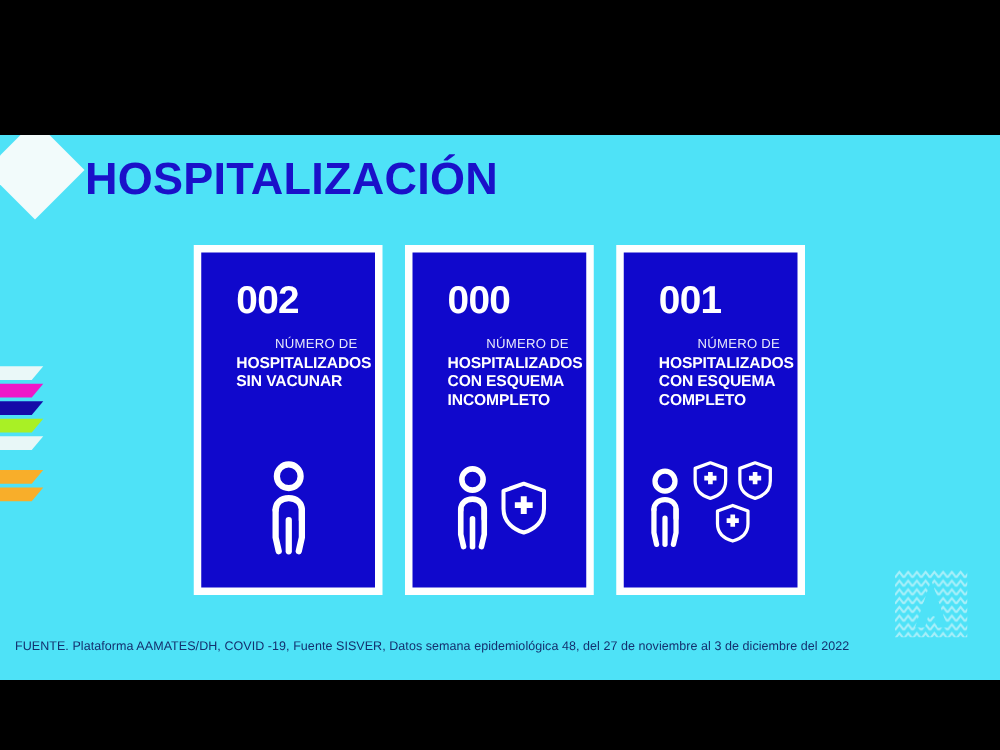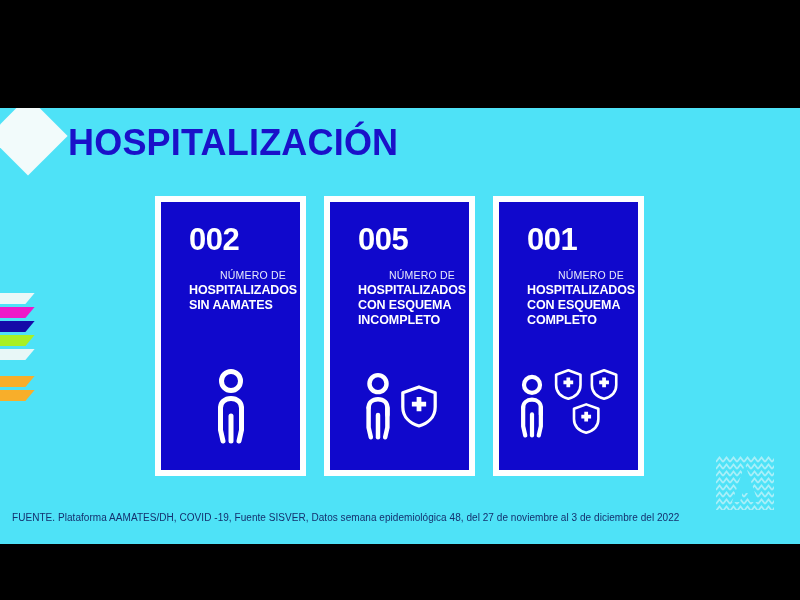--- a/index.html
+++ b/index.html
@@ -183,38 +183,38 @@
     <div class="bar b6"></div>
 
     <div id="title">HOSPITALIZACIÓN</div>
 
     <div id="cards">
 
       <div class="card-frame">
         <div class="card">
           <div class="card-number">002</div>
           <div class="card-eyebrow">NÚMERO DE</div>
-          <div class="card-label">HOSPITALIZADOS SIN AAMATES</div>
+          <div class="card-label">HOSPITALIZADOS SIN VACUNAR</div>
           <div class="card-art">
             <span>
               <svg width="38" height="76" viewBox="0 0 38 76" fill="none" stroke="#ffffff" stroke-width="5">
                 <circle cx="19" cy="13" r="9.5"></circle>
                 <path d="M8.5 40c0-5.5 4.2-9.5 10.5-9.5s10.5 4 10.5 9.5v8" stroke-linecap="round"></path>
                 <path d="M8.5 40v22l2.5 11" stroke-linecap="round"></path>
                 <path d="M29.5 40v22l-2.5 11" stroke-linecap="round"></path>
                 <path d="M19 48v25" stroke-linecap="round"></path>
               </svg>
             </span>
           </div>
         </div>
       </div>
 
       <div class="card-frame">
         <div class="card">
-          <div class="card-number">005</div>
+          <div class="card-number">000</div>
           <div class="card-eyebrow">NÚMERO DE</div>
           <div class="card-label">HOSPITALIZADOS CON ESQUEMA INCOMPLETO</div>
           <div class="card-art">
             <span>
               <svg width="34" height="70" viewBox="0 0 38 76" fill="none" stroke="#ffffff" stroke-width="5">
                 <circle cx="19" cy="13" r="9.5"></circle>
                 <path d="M8.5 40c0-5.5 4.2-9.5 10.5-9.5s10.5 4 10.5 9.5v8" stroke-linecap="round"></path>
                 <path d="M8.5 40v22l2.5 11" stroke-linecap="round"></path>
                 <path d="M29.5 40v22l-2.5 11" stroke-linecap="round"></path>
                 <path d="M19 48v25" stroke-linecap="round"></path>

